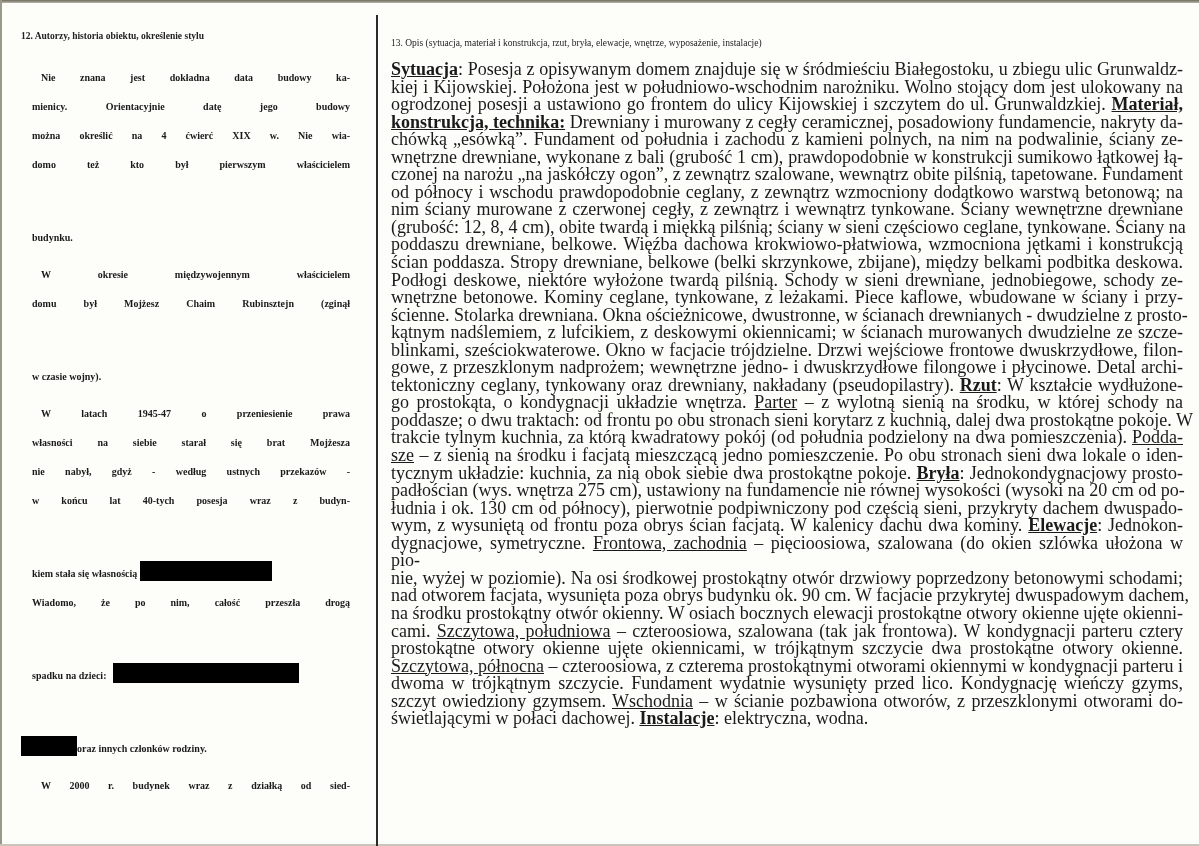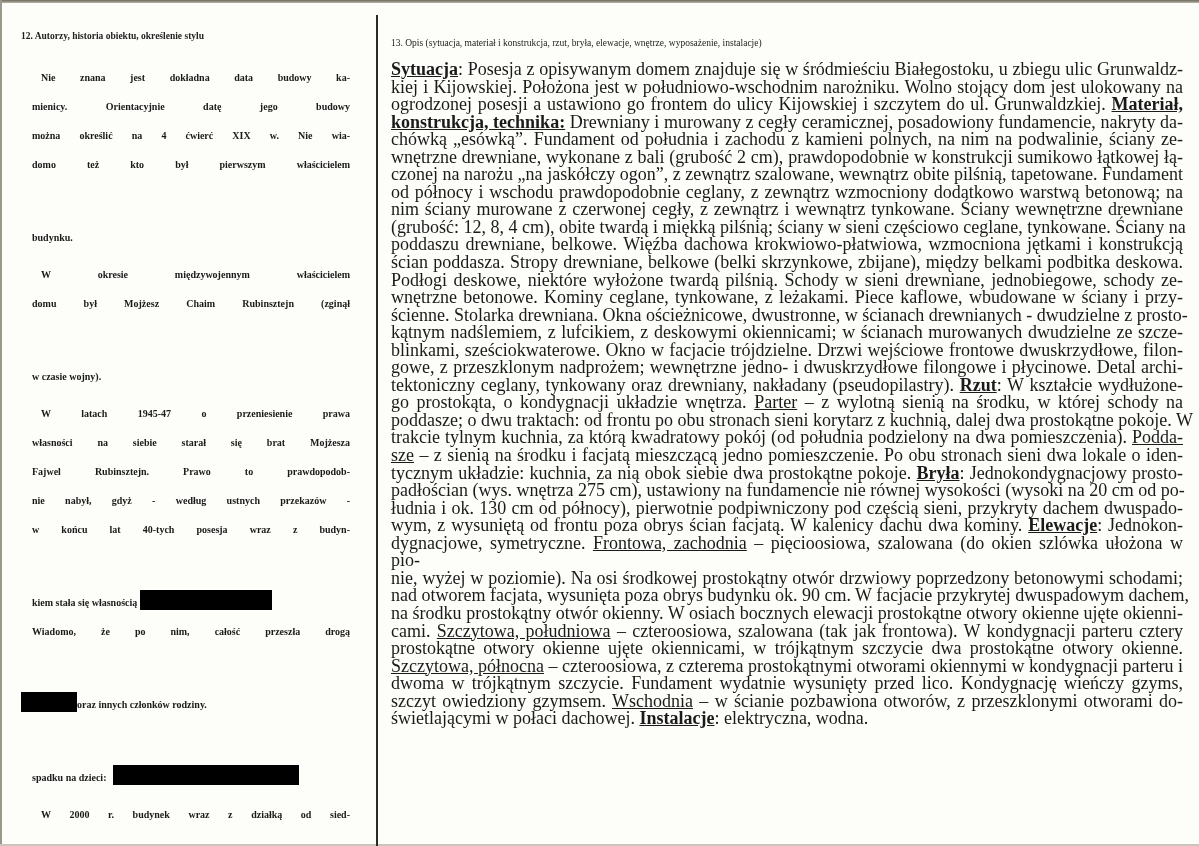--- a/index.html
+++ b/index.html
@@ -77,44 +77,43 @@
       <span class="line noindent last">budynku.</span>
     </p>
     <p class="lp">
       <span class="line">W okresie międzywojennym właścicielem</span>
       <span class="line noindent">domu był Mojżesz Chaim Rubinsztejn (zginął</span>
       <span class="line noindent last">w czasie wojny).</span>
     </p>
     <p class="lp">
       <span class="line">W latach 1945-47 o przeniesienie prawa</span>
       <span class="line noindent">własności na siebie starał się brat Mojżesza</span>
-      <span class="line noindent">Fajwel Rubinsztejn. Prawo to prawdopodob-</span>
       <span class="line noindent">nie nabył, gdyż - według ustnych przekazów -</span>
       <span class="line noindent">w końcu lat 40-tych posesja wraz z budyn-</span>
       <span class="line noindent last"><span>kiem stała się własnością</span> <span class="redact" style="width:132px"></span></span>
       <span class="line noindent">Wiadomo, że po nim, całość przeszła drogą</span>
+      <span class="line noindent last"><span>spadku na dzieci:</span> <span class="redact" style="width:186px; margin-left:4px"></span></span>
       <span class="line noindent last" style="margin-left:-11px"><span class="redact" style="width:56px"></span><span>oraz innych członków rodziny.</span></span>
-      <span class="line noindent last"><span>spadku na dzieci:</span> <span class="redact" style="width:186px; margin-left:4px"></span></span>
     </p>
     <p class="lp">
       <span class="line">W 2000 r. budynek wraz z działką od sied-</span>
       <span class="line noindent last">miu właścicieli nabyła Gmina Białystok.</span>
     </p>
   </div>
 </div>
 
 <div class="right-col">
   <div class="section-head">13.  Opis (sytuacja, materiał i konstrukcja, rzut, bryła, elewacje, wnętrze, wyposażenie, instalacje)</div>
   <div class="right-body">
     <span class="rline"><span class="u" style="font-weight:bold">Sytuacja</span><span>:  Posesja z opisywanym domem znajduje się w śródmieściu Białegostoku, u zbiegu ulic Grunwaldz-</span></span>
     <span class="rline">kiej i Kijowskiej. Położona jest w południowo-wschodnim narożniku. Wolno stojący dom jest ulokowany na</span>
     <span class="rline"><span>ogrodzonej posesji a ustawiono go frontem do ulicy Kijowskiej i szczytem do ul. Grunwaldzkiej.  </span><span class="bu">Materiał,</span></span>
     <span class="rline"><span class="bu">konstrukcja, technika:</span><span>  Drewniany i murowany z cegły ceramicznej, posadowiony fundamencie, nakryty da-</span></span>
     <span class="rline">chówką „esówką”. Fundament od południa i zachodu z kamieni polnych, na nim na podwalinie, ściany ze-</span>
-    <span class="rline">wnętrzne drewniane, wykonane z bali (grubość 2 cm), prawdopodobnie w konstrukcji sumikowo łątkowej łą-</span>
+    <span class="rline">wnętrzne drewniane, wykonane z bali (grubość 1 cm), prawdopodobnie w konstrukcji sumikowo łątkowej łą-</span>
     <span class="rline">czonej na narożu „na jaskółczy ogon”, z zewnątrz szalowane, wewnątrz obite pilśnią, tapetowane. Fundament</span>
     <span class="rline">od północy i wschodu prawdopodobnie ceglany, z zewnątrz wzmocniony dodatkowo warstwą betonową; na</span>
     <span class="rline">nim ściany murowane z czerwonej cegły, z zewnątrz i wewnątrz tynkowane. Ściany wewnętrzne drewniane</span>
     <span class="rline">(grubość: 12, 8, 4 cm), obite twardą i miękką pilśnią; ściany w sieni częściowo ceglane, tynkowane. Ściany na</span>
     <span class="rline">poddaszu drewniane, belkowe. Więźba dachowa krokwiowo-płatwiowa, wzmocniona jętkami i konstrukcją</span>
     <span class="rline">ścian poddasza. Stropy drewniane, belkowe (belki skrzynkowe, zbijane), między belkami podbitka deskowa.</span>
     <span class="rline">Podłogi deskowe, niektóre wyłożone twardą pilśnią. Schody w sieni drewniane, jednobiegowe, schody ze-</span>
     <span class="rline">wnętrzne betonowe. Kominy ceglane, tynkowane, z leżakami. Piece kaflowe, wbudowane w ściany i przy-</span>
     <span class="rline">ścienne. Stolarka drewniana. Okna ościeżnicowe, dwustronne, w ścianach drewnianych - dwudzielne z prosto-</span>
     <span class="rline">kątnym nadślemiem, z lufcikiem, z deskowymi okiennicami; w ścianach murowanych dwudzielne ze szcze-</span>

